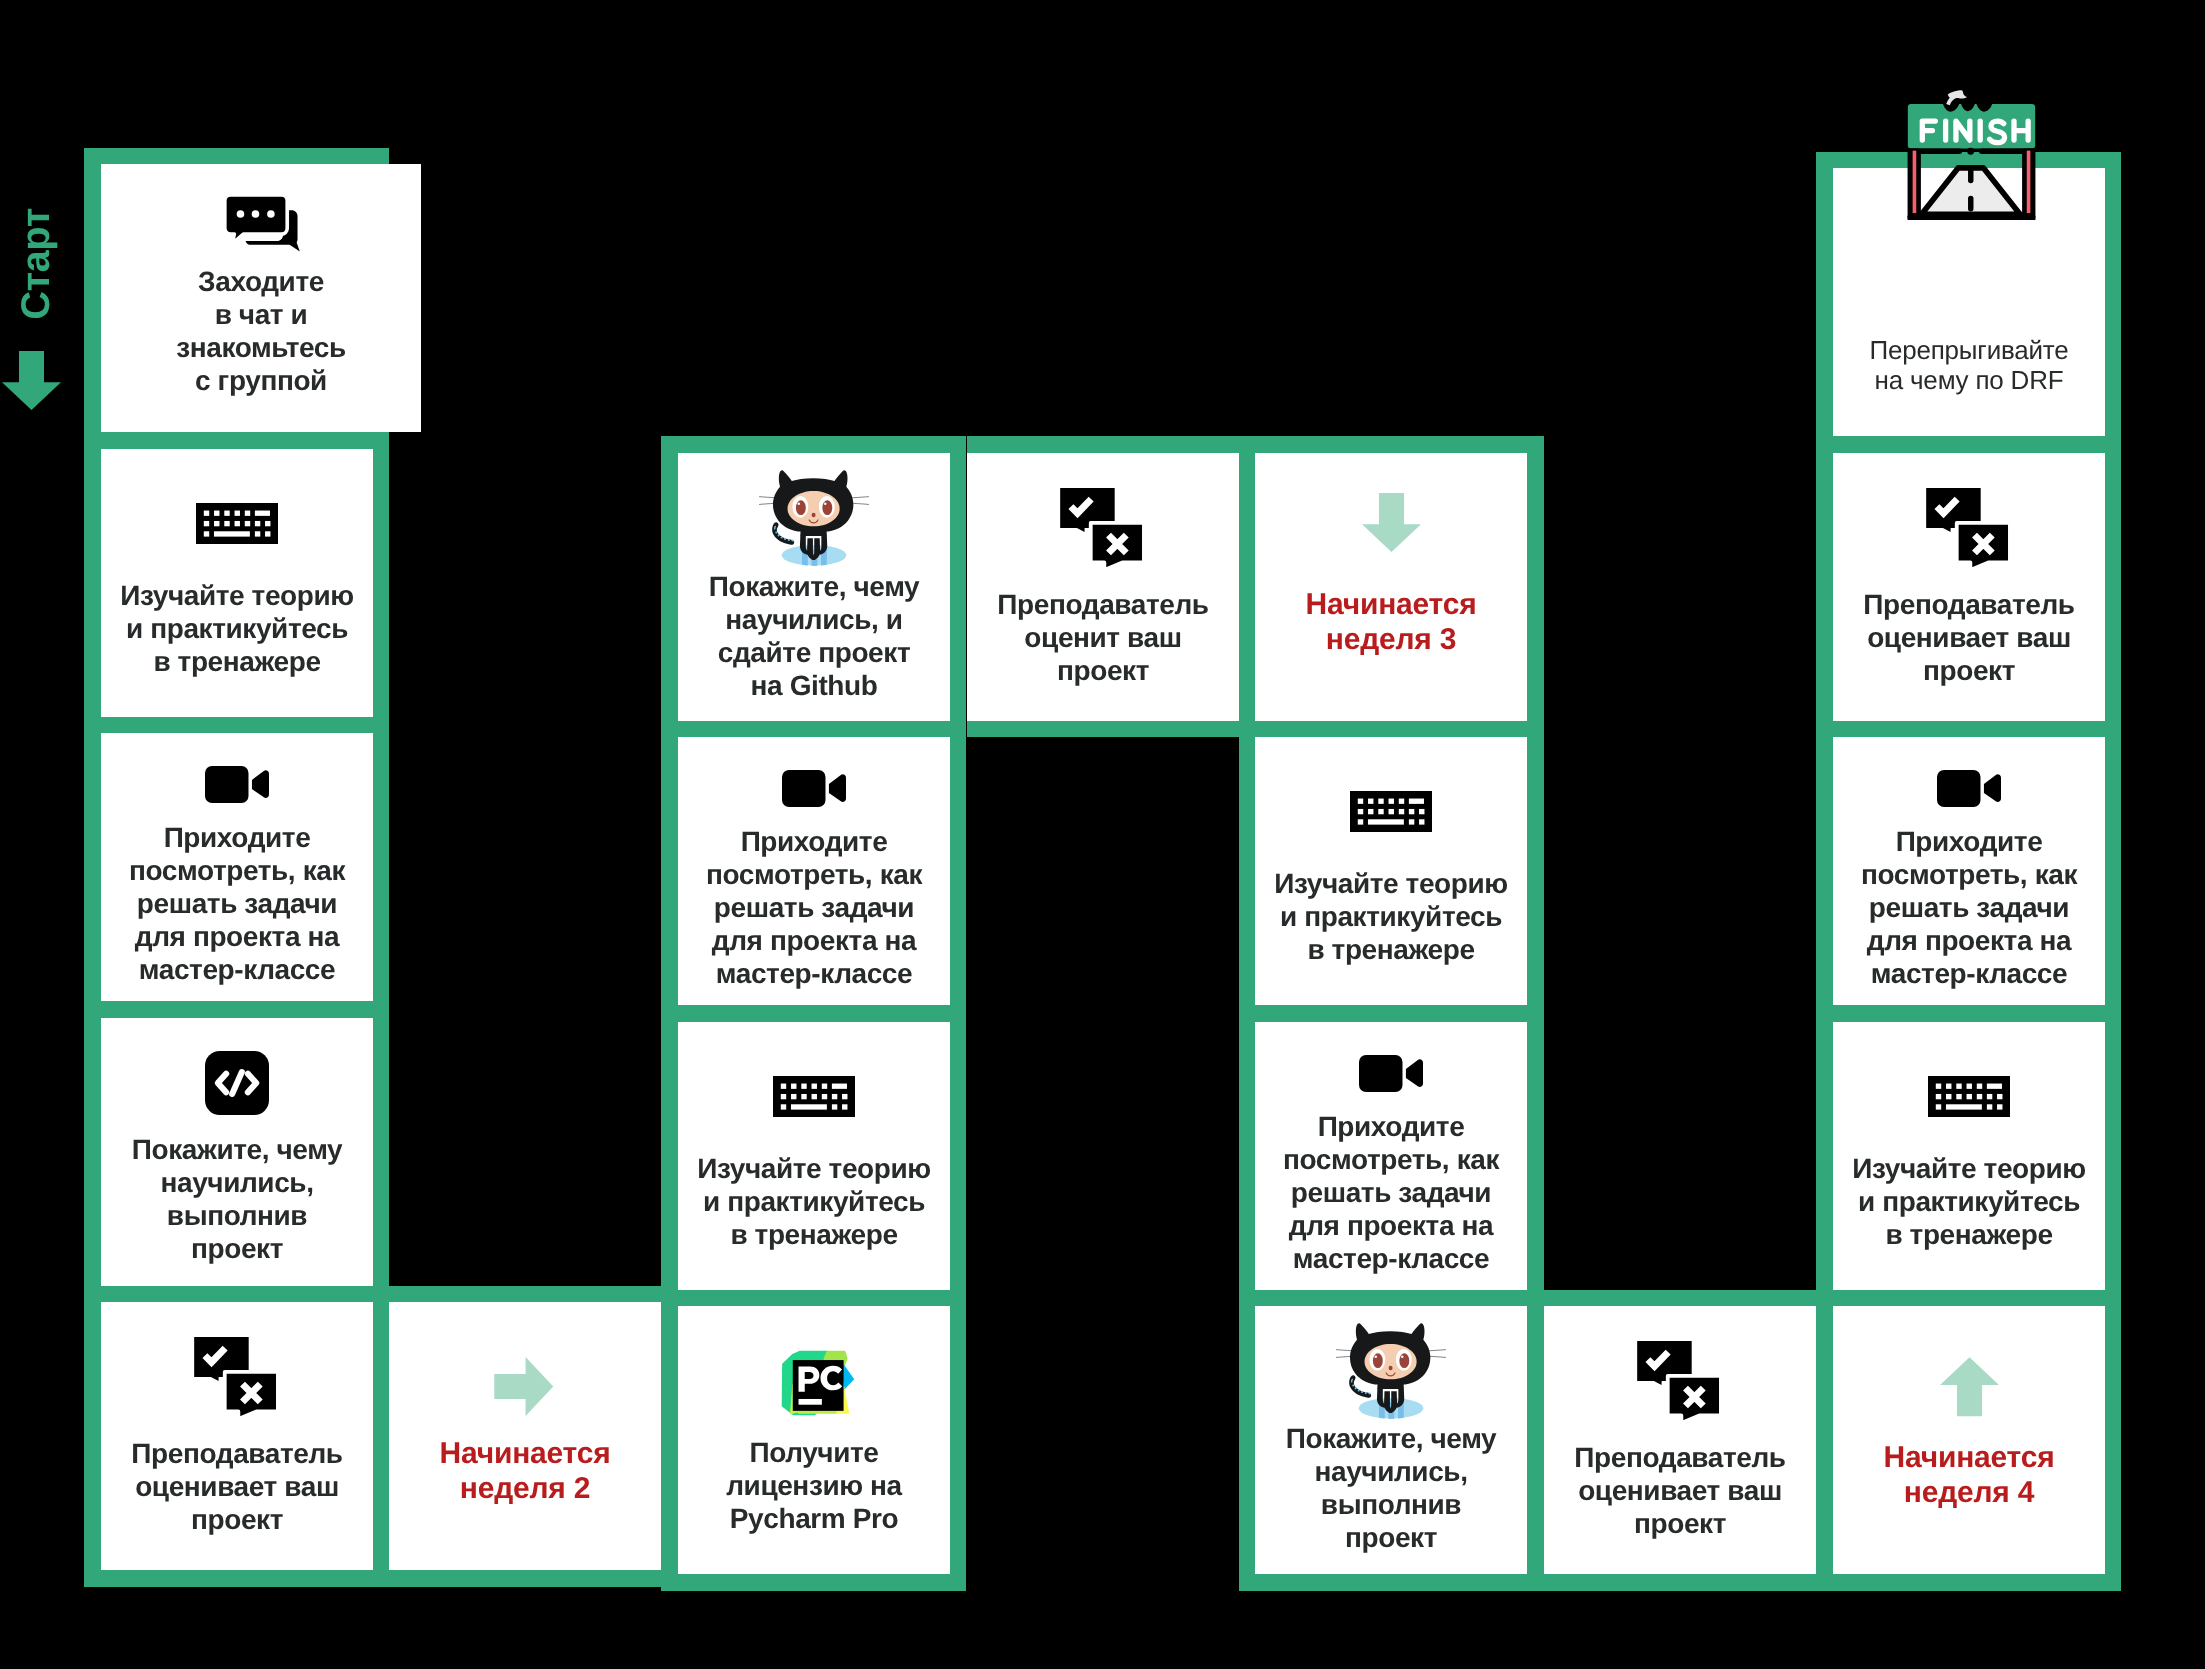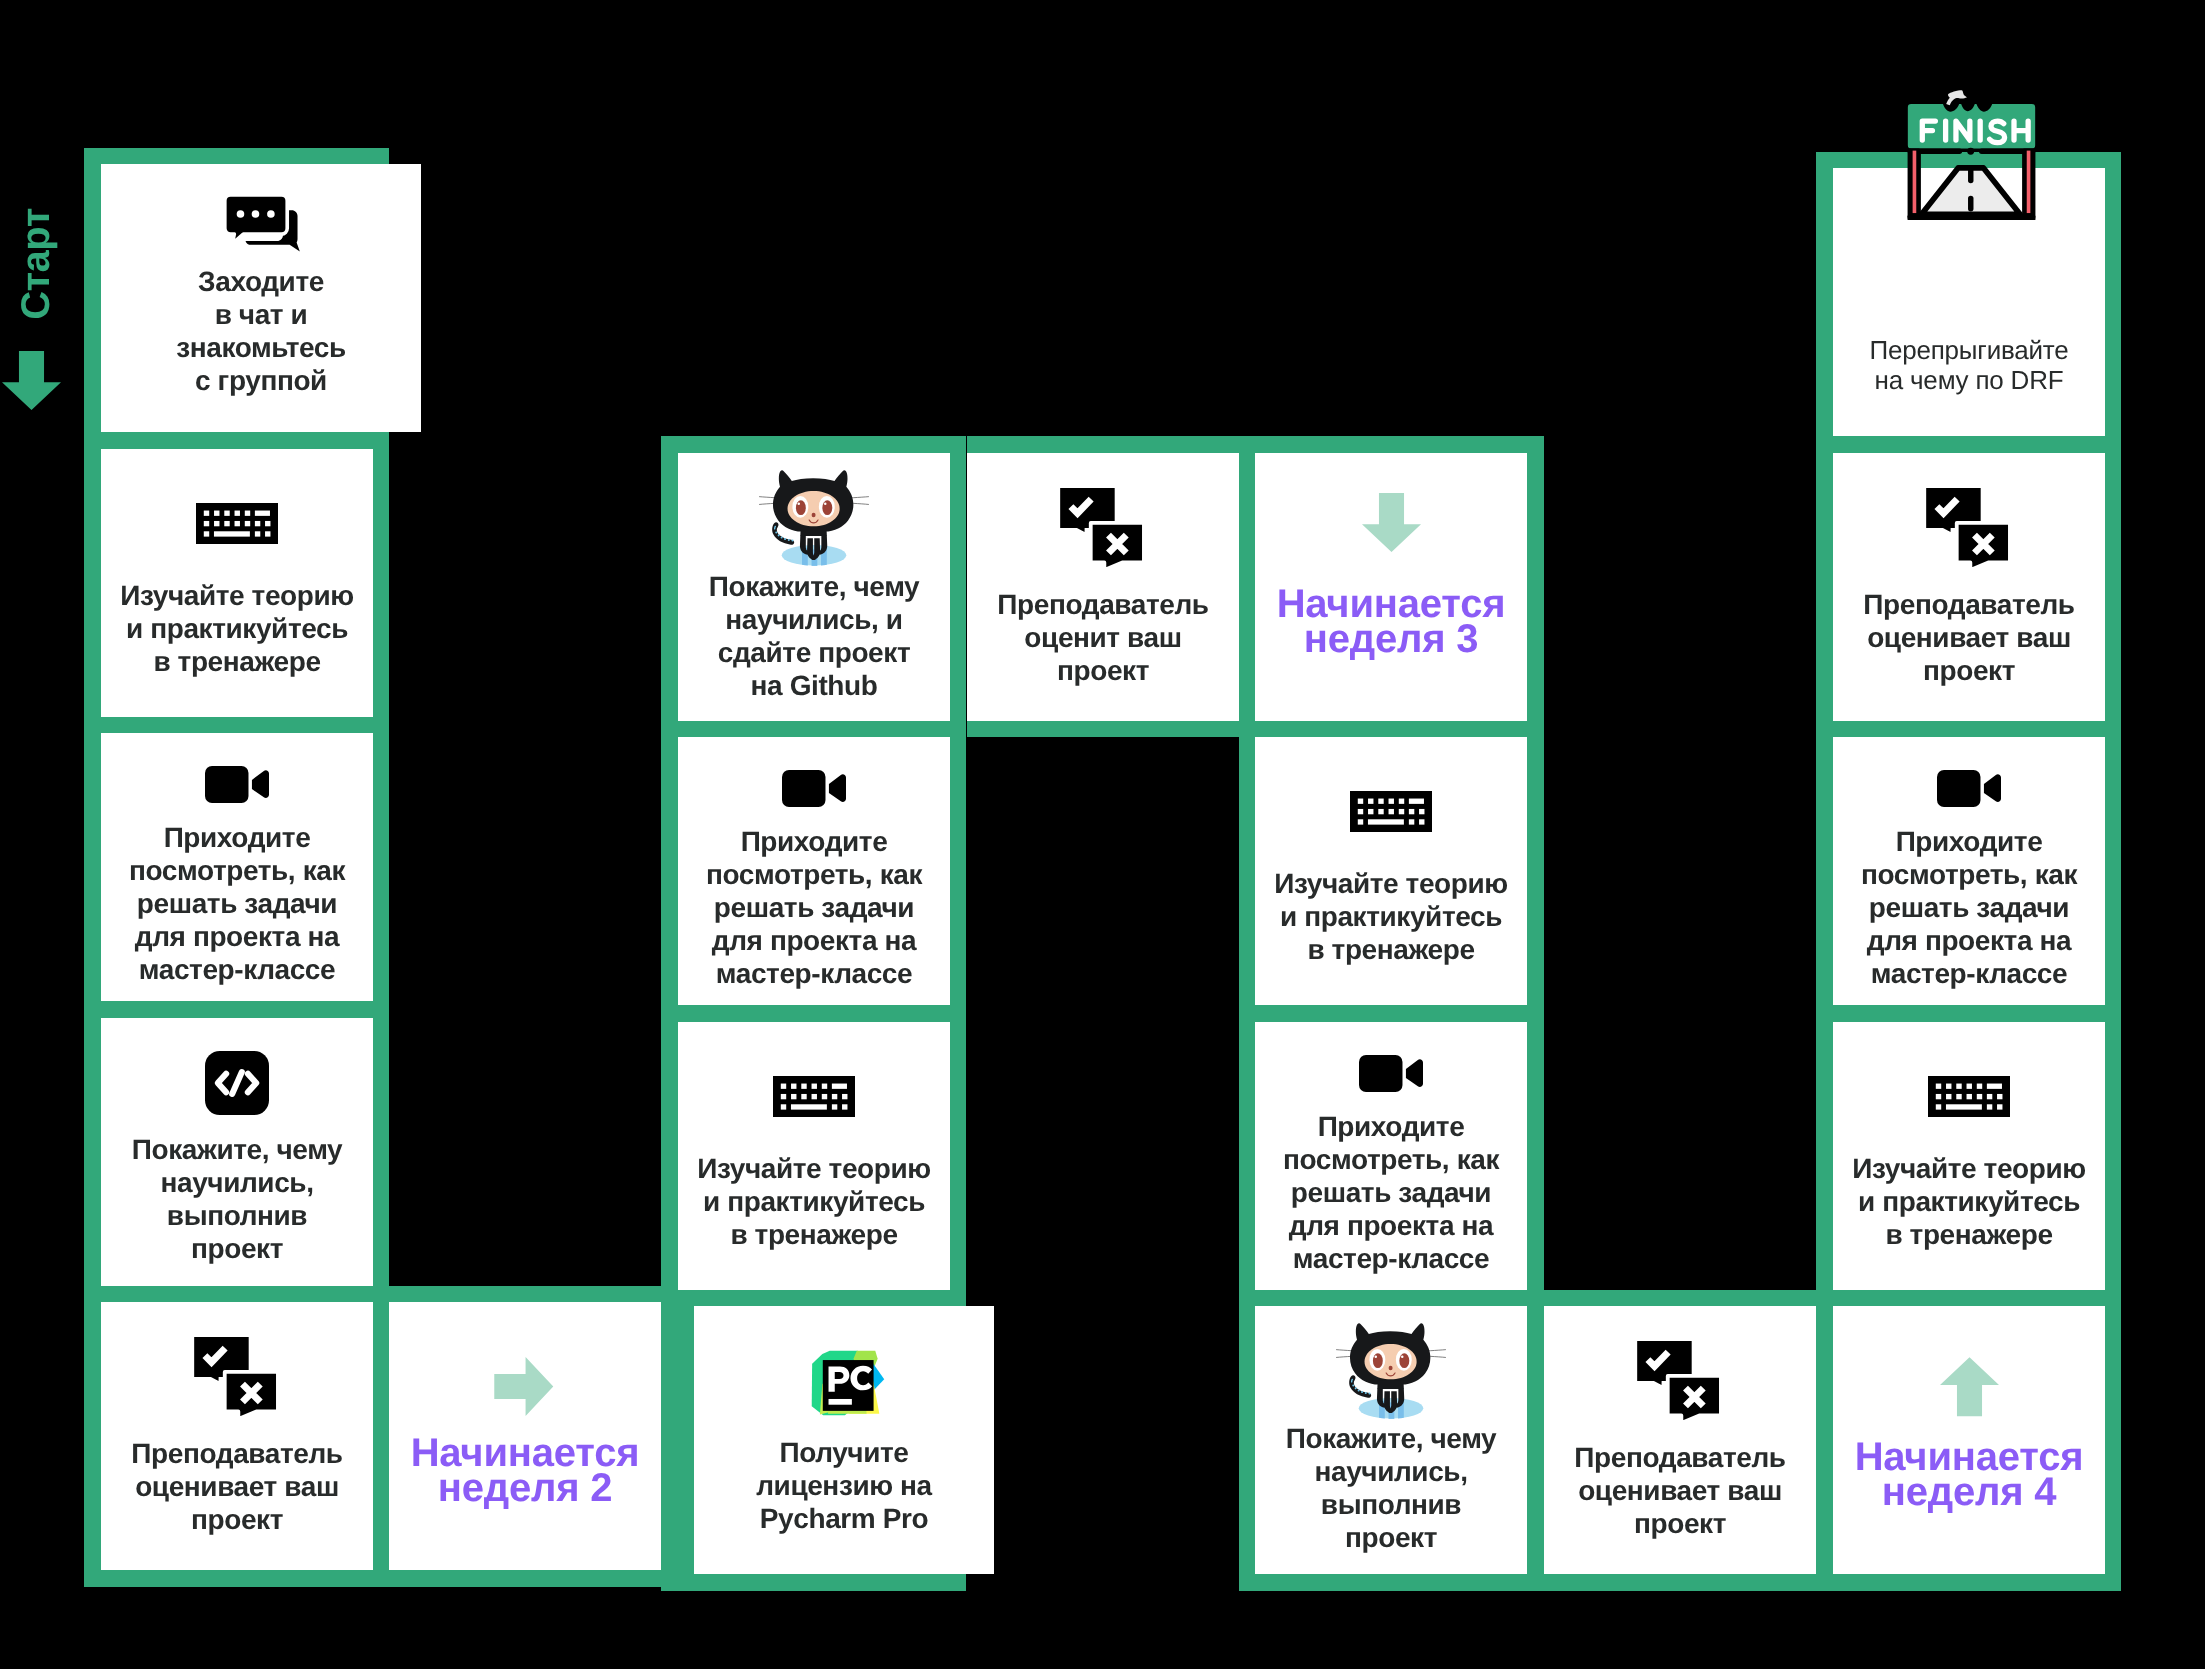--- a/index.html
+++ b/index.html
@@ -4,21 +4,21 @@
 <title>Python-developer course roadmap</title>
 <style>
 html,body{margin:0;padding:0;}
 body{width:2205px;height:1669px;background:#000;position:relative;overflow:hidden;
  font-family:"Liberation Sans",sans-serif;-webkit-font-smoothing:antialiased;text-rendering:geometricPrecision;}
 .band{position:absolute;background:#32A87A;}
 .card{position:absolute;background:#fff;box-sizing:border-box;overflow:hidden;}
 .ico{position:absolute;left:0;right:0;display:flex;align-items:center;justify-content:center;}
 .txt{position:absolute;left:3.3px;right:3.3px;text-align:center;font-weight:700;
  font-size:28px;line-height:33px;color:#282B2B;letter-spacing:-0.4px;white-space:pre-line;}
-.txt.big{font-size:40px;line-height:35px;color:#8b5cf6;letter-spacing:-0.2px;}
+.txt.big{font-size:30px;line-height:35px;color:#b91c1c;letter-spacing:-0.2px;}
 .ttl{position:absolute;left:3.3px;right:3.3px;text-align:center;font-weight:700;
  font-size:30px;line-height:38px;color:#282B2B;letter-spacing:-0.2px;white-space:pre-line;}
 .sub{position:absolute;left:3.3px;right:3.3px;text-align:center;font-weight:400;
  font-size:26px;line-height:30px;color:#282B2B;letter-spacing:-0.2px;white-space:pre-line;}
 .finish-overlay{position:absolute;}
 .start{position:absolute;left:0;top:0;width:84px;height:1669px;}
 .start-label{position:absolute;left:-22px;top:241px;width:115px;height:46px;
  transform:rotate(-90deg);transform-origin:center center;color:#32A87A;
  font-weight:700;font-size:40px;line-height:46px;text-align:center;letter-spacing:-0.5px;}
 .start-arrow{position:absolute;left:1.6px;top:351px;}
@@ -232,21 +232,21 @@
             <rect x="21.9" y="34.5" width="43.8" height="6.5"></rect>
             <rect x="71.8" y="34.5" width="6.6" height="6.5"></rect>
             <rect x="84.2" y="34.5" width="6.6" height="6.5"></rect>
           </g>
         </svg>
       </div>
       <div class="txt" style="top:130px">Изучайте теорию
 и практикуйтесь
 в тренажере</div>
     </div>
-    <div class="card" id="c11" style="left:694px;top:1306px;width:300px;height:268px">
+    <div class="card" id="c11" style="left:678px;top:1306px;width:272px;height:268px">
       <div class="ico" style="top:43px">
         <svg class="ico-svg" width="81" height="68" viewBox="0 0 98 83" xmlns="http://www.w3.org/2000/svg">
 <path fill="#21D789" d="M9.5 18 22 6 31 2h34l5.5 11-4.5 54-16.5 14H23L9 70z"></path>
 <path fill="#A2E44B" d="M64 2h22.5l3 10-5.5 13-19 1L60 12z"></path>
 <path fill="#00B8F1" d="M82 15 97.5 37 82 53 66.5 36z"></path>
 <path fill="#FCF84A" d="M83 34 91.5 79H55l-6-34 13.5-11z"></path>
 <path fill="#C6EE50" d="M22 42 47 73 19 80z"></path>
 <path fill="#BEEB4F" d="M28 67h47l1 12H29z"></path>
 <rect x="22.5" y="13.5" width="62" height="62" fill="#000"></rect>
 <g fill="#fff">

